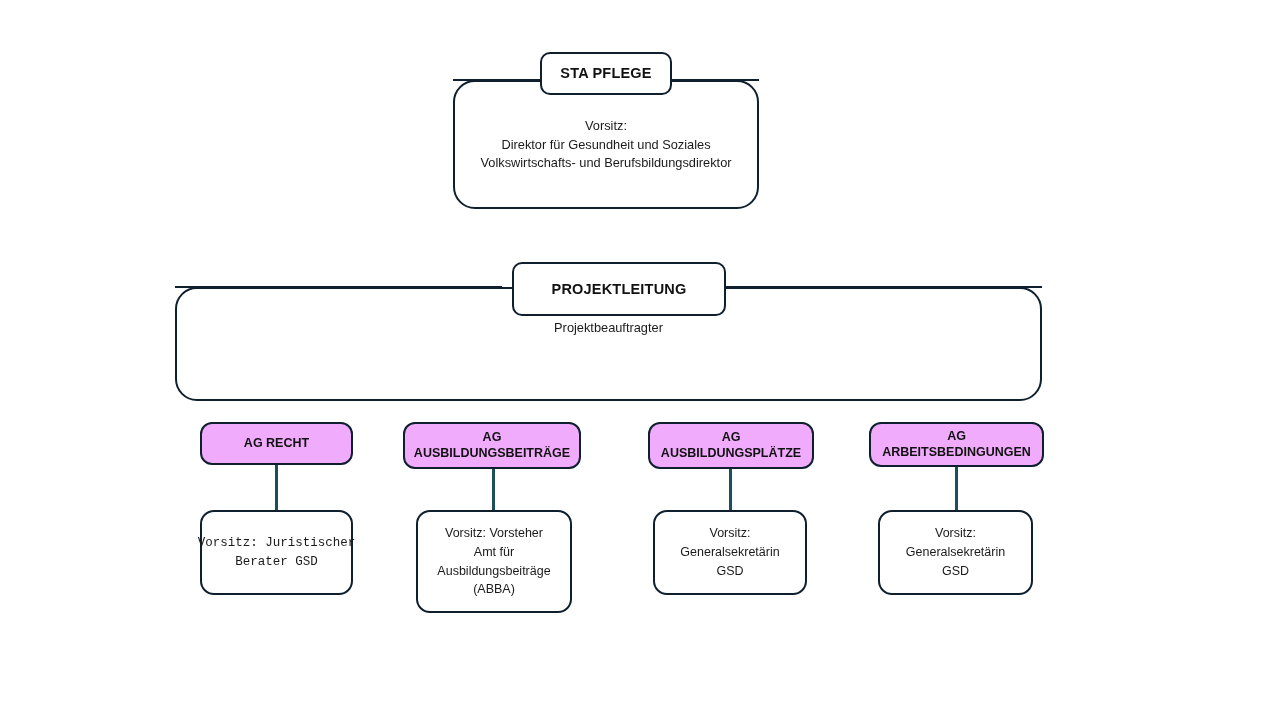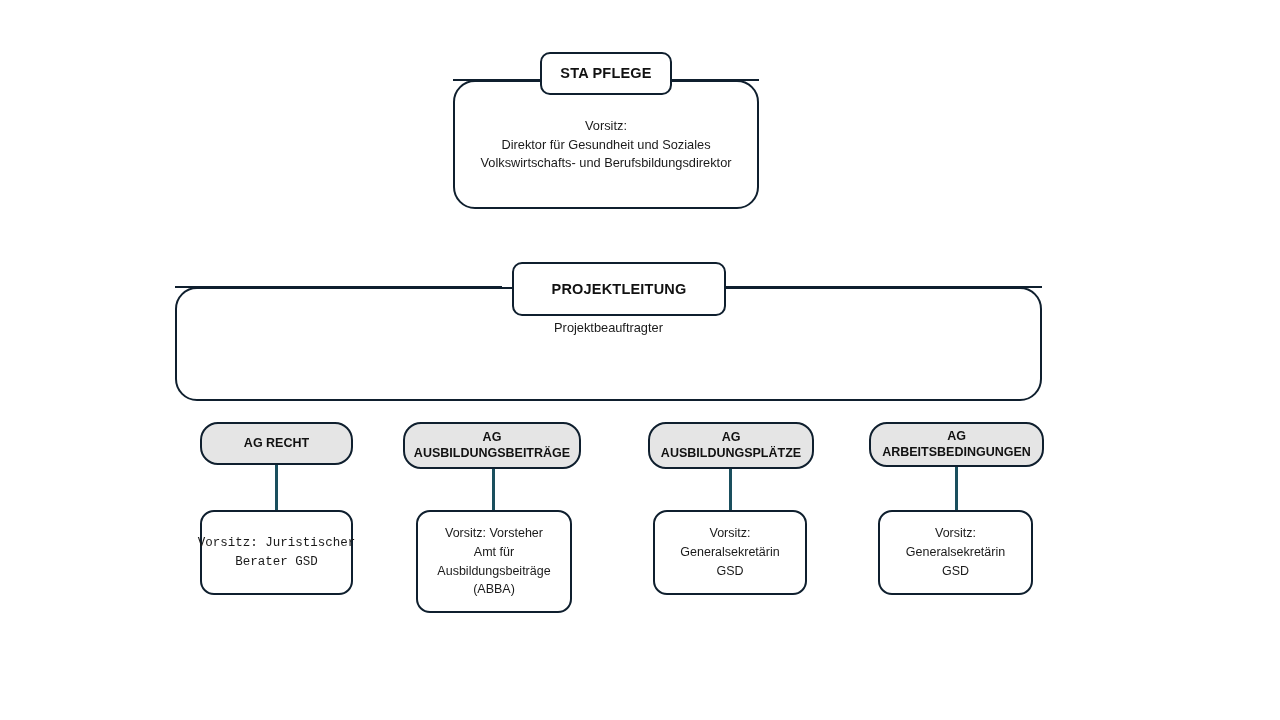--- a/index.html
+++ b/index.html
@@ -68,22 +68,22 @@
   .connector {
     position: absolute;
     width: 3px;
     background: #1a4f5e;
     z-index: 1;
   }
 
   .unit-head {
     position: absolute;
     border: 2px solid #0f1f2e;
-    border-radius: 18px;
-    background: #e5e5e5;
+    border-radius: 12px;
+    background: #f0abfc;
     display: flex;
     align-items: center;
     justify-content: center;
     z-index: 2;
   }
   .unit-head-label {
     font-weight: bold;
     font-size: 12.5px;
     color: #111111;
     text-align: center;

